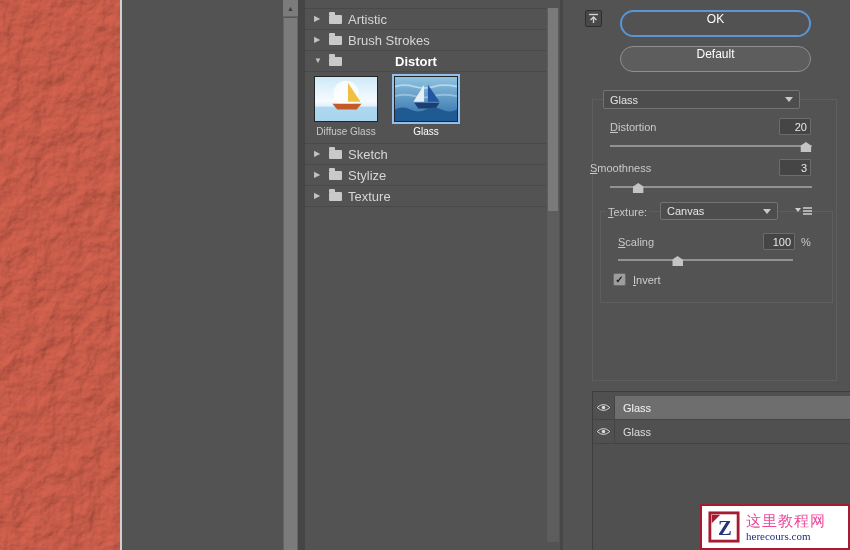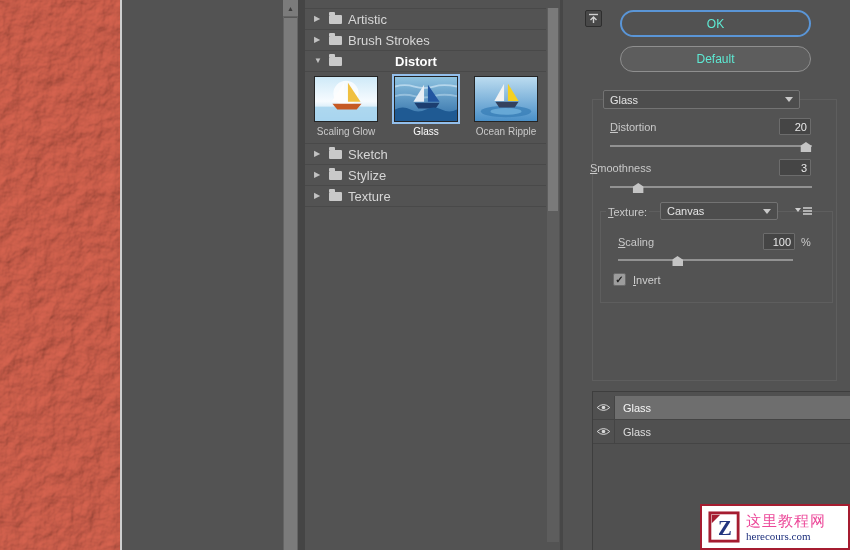--- a/index.html
+++ b/index.html
@@ -41,22 +41,22 @@
   .tlabel { font-size:10px; color:#c9c9c9; white-space:nowrap; }
   .thumb.selected .timg { outline:2px solid #93bfec; }
   .thumb.selected .tlabel { color:#ffffff; }
   #list-scroll { position:absolute; left:242px; top:8px; width:12px; height:534px; background:#5d5d5d; }
   #list-scroll .sb-thumb { position:absolute; left:1px; right:1px; top:0; height:203px; background:#7a7a7a; }
   #right-seam { left:560px; top:0; width:3px; height:550px; background:#474747; }
 
   
   #collapse-btn { left:585px; top:10px; width:17px; height:17px; background:#484848;
     border:1px solid #2e2e2e; border-radius:2px; display:flex; align-items:center; justify-content:center; }
-  .pill { border-radius:14px; display:flex; align-items:center; justify-content:center;
-    font-size:12px; color:#5eead4; cursor:default; }
+  .pill { border-radius:14px; display:flex; align-items:flex-start; justify-content:center;
+    font-size:12px; color:#ffffff; cursor:default; }
   #ok-btn { left:620px; top:10px; width:191px; height:27px; border:2px solid #5a95d6; background:#525252; }
   #default-btn { left:620px; top:46px; width:191px; height:26px; border:1px solid #8f8f8f; background:#5d5d5d; }
 
   #group-outer { left:592px; top:99px; width:245px; height:282px; border:1px solid #5e5e5e; }
   #group-inner { left:600px; top:211px; width:233px; height:92px; border:1px solid #5e5e5e; }
 
   .select { display:flex; align-items:center; background:#4d4d4d; border:1px solid #737373;
     border-radius:2px; padding:0 6px; font-size:11px; color:#e4e4e4; }
   .dd-arrow { margin-left:auto; width:0; height:0; border-left:4px solid transparent;
     border-right:4px solid transparent; border-top:5px solid #c9c9c9; }
@@ -165,21 +165,21 @@
                 <stop offset="1" stop-color="#9fd0ec"></stop>
             </linearGradient>
           </defs>
           <rect width="64" height="46" fill="url(#dgSky)"></rect>
           <rect y="31" width="64" height="15" fill="#a9d5ee" opacity="0.9"></rect>
           <circle cx="32" cy="17" r="13" fill="#ffffff" opacity="0.75"></circle>
           <polygon points="30,6 30,26 17,26" fill="#fdfdfd"></polygon>
           <polygon points="34,6 34,26 47,26" fill="#f0c040"></polygon>
           <path d="M18 28 L48 28 L43 34 L23 34 Z" fill="#c65a24"></path>
         </svg>
-        <span class="tlabel">Scaling Glow</span>
+        <span class="tlabel">Diffuse Glass</span>
       </div>
 
       <div class="thumb selected">
         <svg class="timg" viewBox="0 0 64 46" preserveAspectRatio="none">
           <defs>
             <linearGradient id="glSky" x1="0" y1="0" x2="0" y2="1">
               <stop offset="0" stop-color="#8fc3e0"></stop>
                 <stop offset="1" stop-color="#2f6ea8"></stop>
             </linearGradient>
           </defs>
@@ -187,37 +187,20 @@
           <path d="M0 10 Q10 7 20 10 T40 10 T64 10" stroke="#dceefb" stroke-width="2" fill="none" opacity="0.6"></path>
           <path d="M0 20 Q10 17 20 20 T40 20 T64 20" stroke="#cfe6f7" stroke-width="2" fill="none" opacity="0.45"></path>
           <polygon points="30,8 30,26 19,26" fill="#e8eef5"></polygon>
           <polygon points="34,8 34,26 46,26" fill="#2255a0"></polygon>
           <path d="M20 27 L46 27 L42 33 L24 33 Z" fill="#1c3e70"></path>
           <path d="M0 34 Q8 30 16 34 T32 34 T48 34 T64 34 V46 H0 Z" fill="#1f5a93"></path>
         </svg>
         <span class="tlabel">Glass</span>
       </div>
 
-      <div class="thumb">
-        <svg class="timg" viewBox="0 0 64 46" preserveAspectRatio="none">
-          <defs>
-            <linearGradient id="orSky" x1="0" y1="0" x2="0" y2="1">
-              <stop offset="0" stop-color="#bcdcf0"></stop>
-                <stop offset="1" stop-color="#4a90c8"></stop>
-            </linearGradient>
-          </defs>
-          <rect width="64" height="46" fill="url(#orSky)"></rect>
-          <ellipse cx="32" cy="36" rx="26" ry="6" fill="#3a7fb8" opacity="0.8"></ellipse>
-          <ellipse cx="32" cy="36" rx="16" ry="3.5" fill="#6fb0dc" opacity="0.8"></ellipse>
-          <polygon points="30,7 30,25 20,25" fill="#f2f2f2"></polygon>
-          <polygon points="34,7 34,25 45,25" fill="#f5d020"></polygon>
-          <path d="M21 26 L45 26 L41 32 L25 32 Z" fill="#33415e"></path>
-        </svg>
-        <span class="tlabel">Ocean Ripple</span>
-      </div>
     </div>
 
     <div class="cat-row">
       <span class="tri">▶</span>
       <span class="folder"></span>
       <span class="cat-label">Sketch</span>
     </div>
 
     <div class="cat-row">
       <span class="tri">▶</span>

